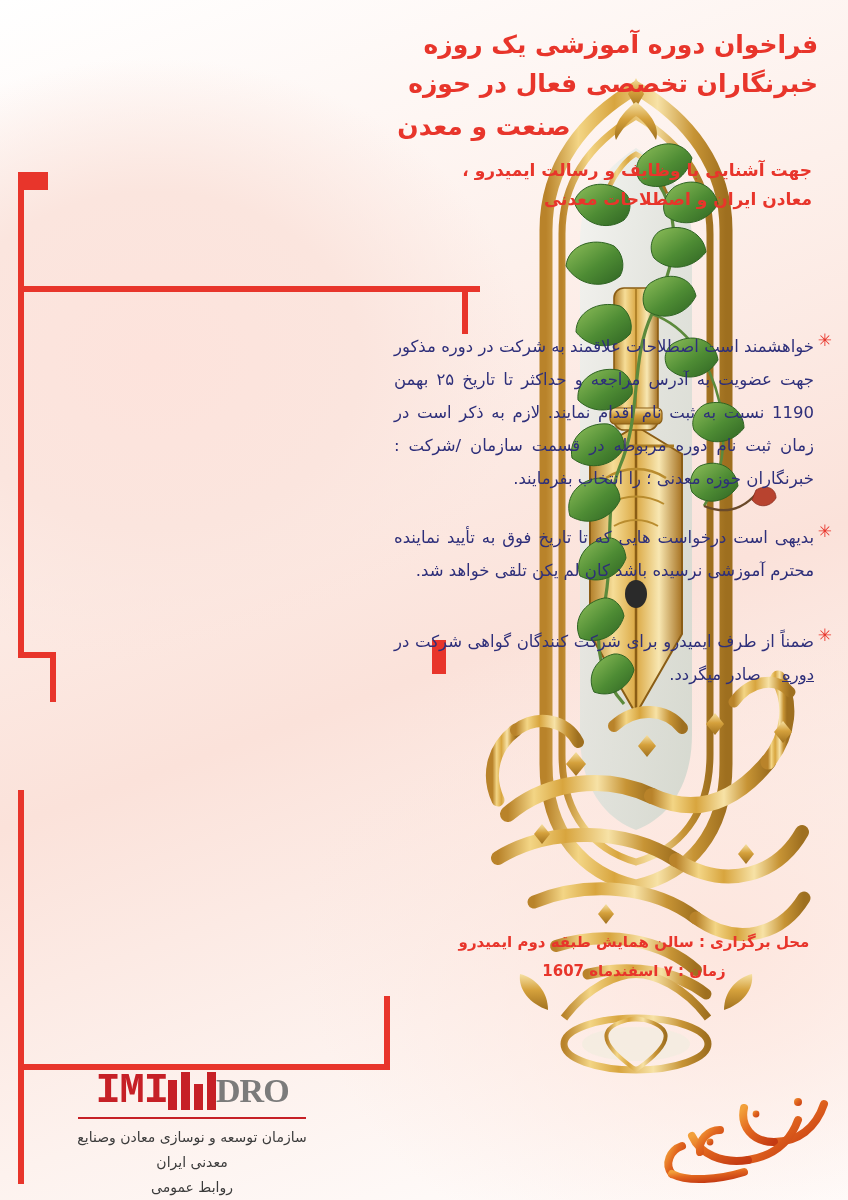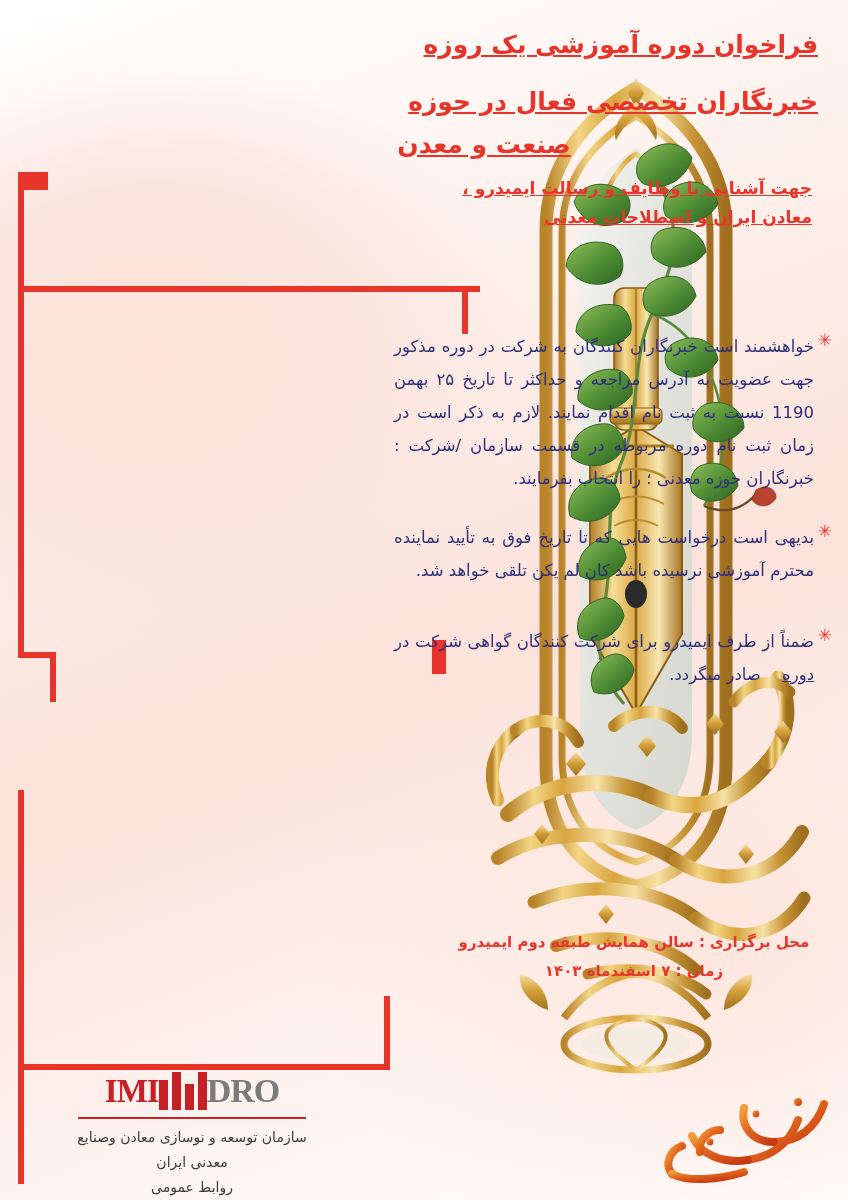--- a/index.html
+++ b/index.html
@@ -39,31 +39,30 @@
 
   
   .header {
     position: absolute;
     right: 30px;
     top: 26px;
     width: 560px;
     text-align: right;
     color: #e8352b;
     line-height: 1.55;
-    text-decoration: underline;
   }
   .header .h1 {
     font-size: 25px;
     font-weight: bold;
     letter-spacing: 0px;
   }
   .header .h2 {
     font-size: 25px;
     font-weight: bold;
-    margin-top: 18px;
+    margin-top: 0;
   }
   .header .h3 {
     font-size: 25px;
     font-weight: bold;
     margin-top: 4px;
     padding-right: 108px;
     text-align: center;
   }
   .header .h4 {
     font-size: 17px;
@@ -123,25 +122,25 @@
     height: 40px;
   }
   .logo-bars { display: flex; align-items: flex-end; gap: 4px; height: 38px; }
   .logo-bars i { display: block; width: 9px; background: #c62026; }
   .logo-bars i.b1 { height: 30px; }
   .logo-bars i.b2 { height: 38px; }
   .logo-bars i.b3 { height: 26px; }
   .logo-bars i.b4 { height: 38px; }
   .logo-imi {
     color: #c62026;
-    font-size: 33px;
+    font-size: 42px;
     font-weight: bold;
     letter-spacing: -1px;
     line-height: 38px;
-    font-family: Liberation Serif, serif;
+    font-family: Liberation Mono, monospace;
   }
   .logo-dro {
     color: #7b7b7b;
     font-size: 34px;
     font-weight: bold;
     letter-spacing: -1px;
     line-height: 38px;
     font-family: "Liberation Serif", serif;
   }
   .logo-rule {
@@ -377,41 +376,41 @@
     <div class="h4">
       <div>جهت آشنایی با وظایف و رسالت ایمیدرو ،</div>
       <div>معادن ایران و اصطلاحات معدنی</div>
     </div>
   </div>
 
   <div class="body-text">
 
     <div class="para p1">
       <span class="bullet-star">✳</span>
-      <span>خواهشمند است خبرنگاران کنندگان به شرکت در دوره مذکور جهت عضویت به آدرس</span>
+      <span>خواهشمند است اصطلاحات علاقمند به شرکت در دوره مذکور جهت عضویت به آدرس</span>
       <span>مراجعه و حداکثر تا تاریخ ۲۵ بهمن 1190 نسبت به ثبت نام اقدام نمایند. لازم به ذکر است در زمان ثبت نام دوره مربوطه در قسمت سازمان /شرکت : خبرنگاران حوزه معدنی ؛ را انتخاب بفرمایند.</span>
     </div>
 
     <div class="para p2">
       <span class="bullet-star">✳</span>
       <span>بدیهی است درخواست هایی که تا تاریخ فوق به تأیید نماینده محترم آموزشی نرسیده باشد کان لم یکن تلقی خواهد شد.</span>
     </div>
 
     <div class="para p3">
       <span class="bullet-star">✳</span>
       <span>ضمناً از طرف ایمیدرو برای شرکت کنندگان گواهی شرکت در</span>
       <span class="uline">دوره</span>
       <span>صادر میگردد.</span>
     </div>
 
   </div>
 
   <div class="venue">
     <div>محل برگزاری : سالن همایش طبقه دوم ایمیدرو</div>
-    <div>زمان : ۷ اسفندماه ۱۴۰۳</div>
+    <div>زمان : ۷ اسفندماه 1607</div>
   </div>
 
   <div class="logo-block">
     <div class="logo-word">
       <span class="logo-imi">IMI</span>
       <span class="logo-bars">
         <i class="b1"></i>
           <i class="b2"></i>
           <i class="b3"></i>
           <i class="b4"></i>

